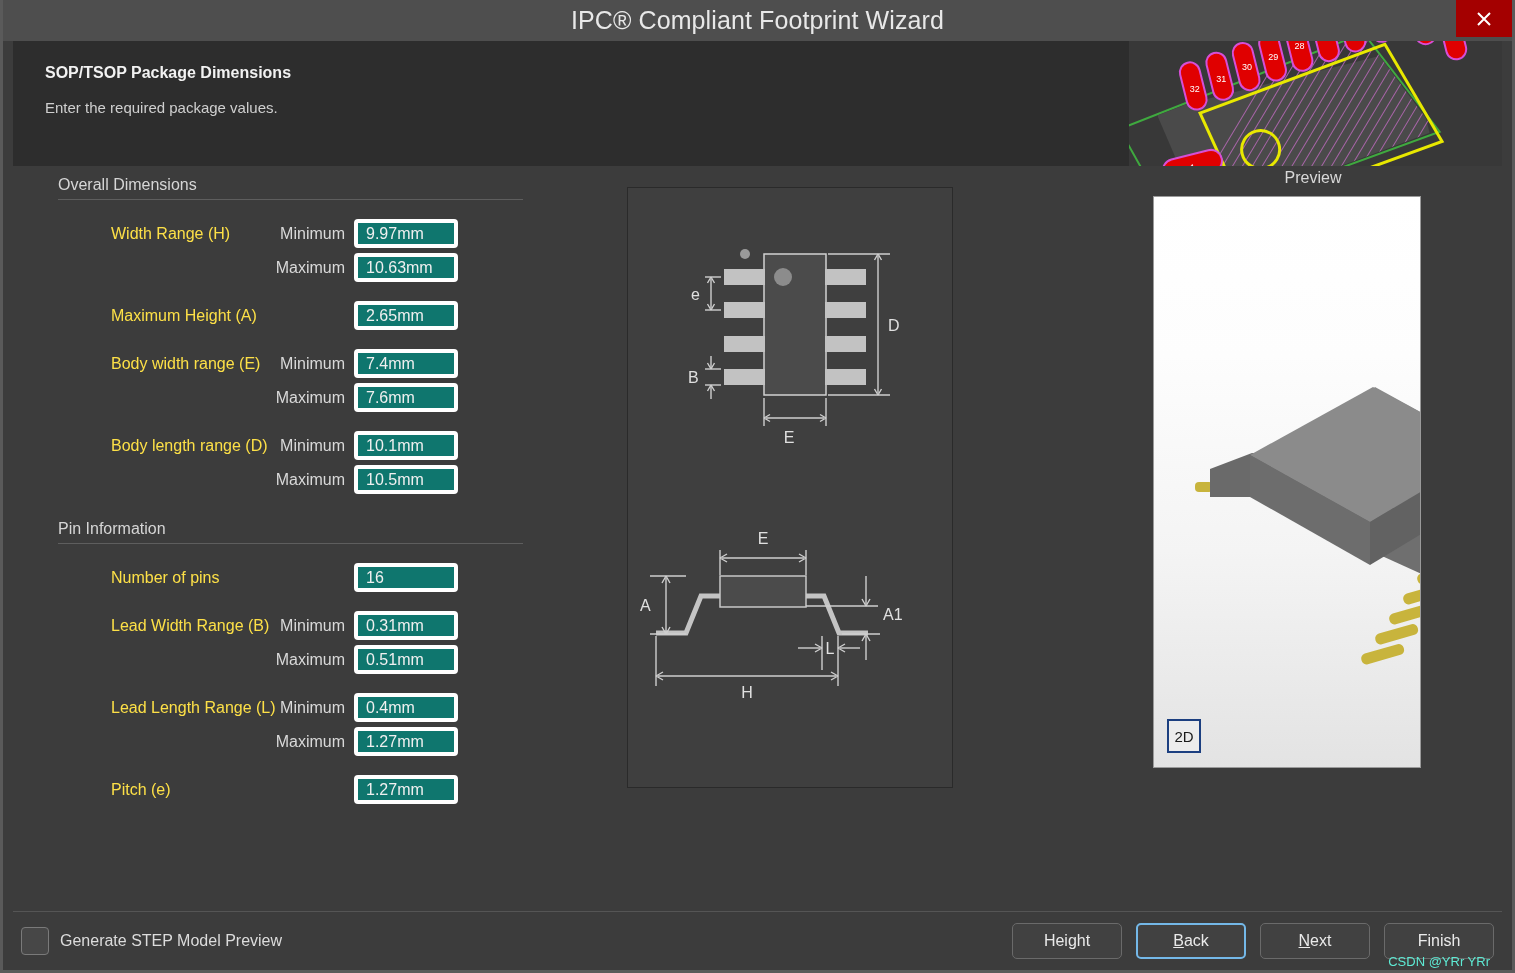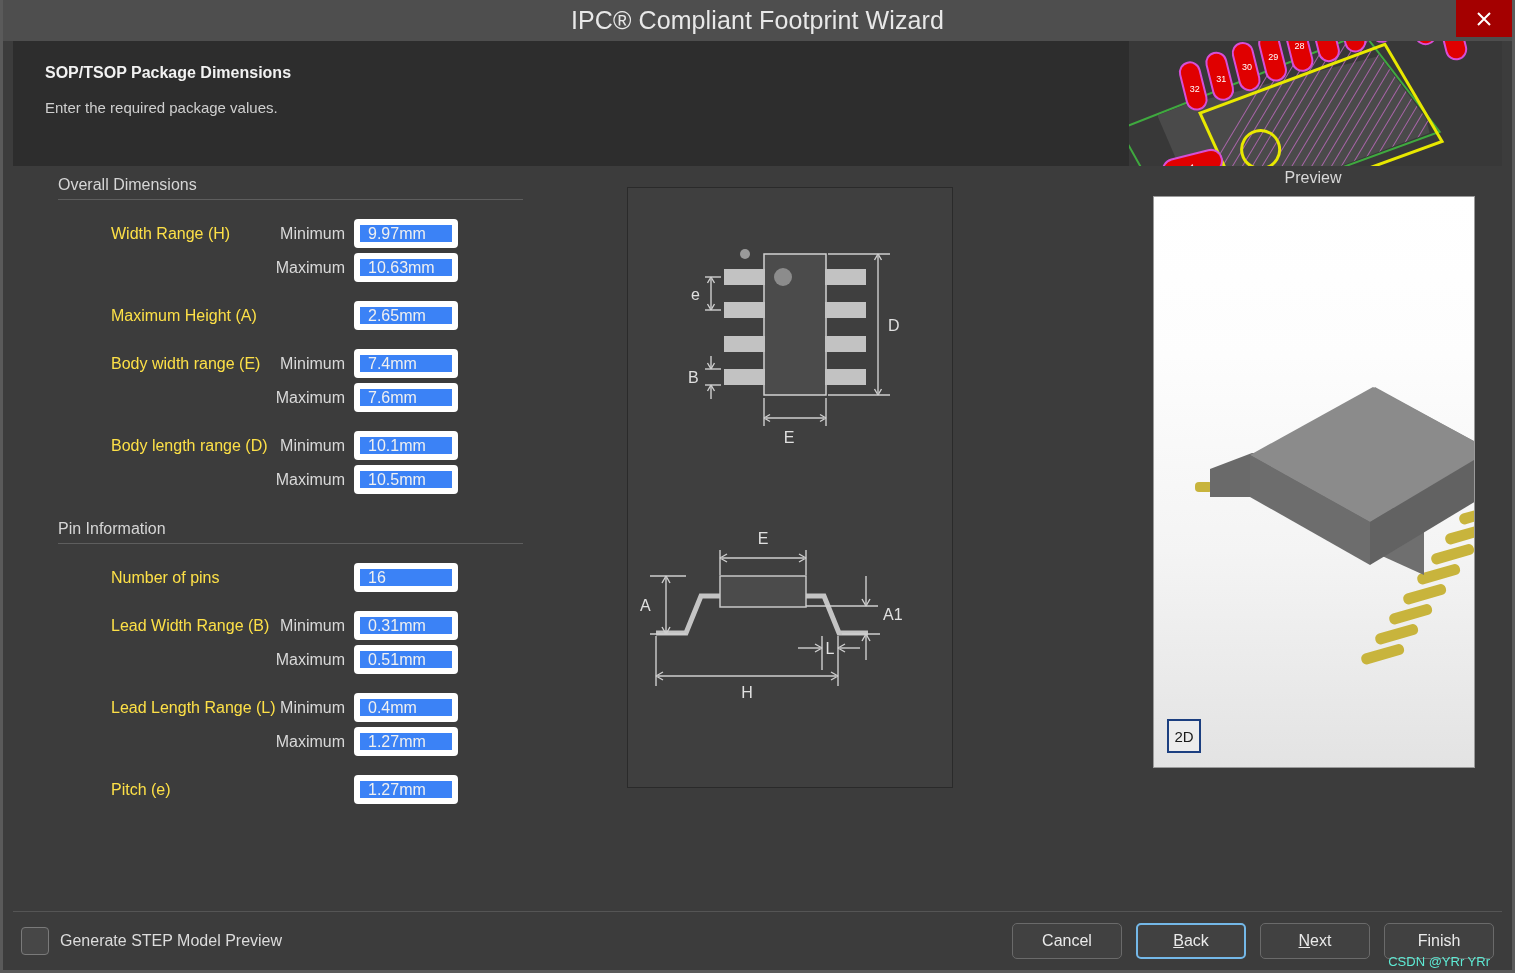--- a/index.html
+++ b/index.html
@@ -107,22 +107,22 @@
   .f-minmax {
     width: 92px;
     text-align: right;
     padding-right: 9px;
     color: #d9d9d9;
     font-size: 16px;
   }
   .f-input {
     width: 104px;
     height: 29px;
-    background: #3b82f6;
-    border: 6px solid #ffffff;
+    background: #0f766e;
+    border: 4px solid #ffffff;
     border-radius: 4px;
     color: #f0f0f0;
     font-size: 16px;
     font-family: "Liberation Sans", sans-serif;
     padding-left: 8px;
     outline: none;
   }
 
   
   .diagram-panel {
@@ -140,21 +140,21 @@
     width: 320px;
   }
   .preview-label {
     text-align: center;
     color: #d8d8d8;
     font-size: 16px;
     margin-bottom: 9px;
   }
   .preview-box {
     position: relative;
-    width: 322px; height: 572px;
+    width: 268px; height: 572px;
     background: linear-gradient(180deg, #ffffff 0%, #fdfdfd 28%, #f4f4f4 62%, #e3e3e3 100%);
     border: 1px solid #9a9a9a;
     overflow: hidden;
     padding-left: 36px;
   }
   .badge-2d {
     position: absolute;
     left: 13px; bottom: 14px;
     width: 34px; height: 34px;
     background: #ececec;
@@ -554,21 +554,21 @@
     </div>
   </div>
 
   <div class="footer">
     <div class="chk-wrap">
       <div class="chk-box"></div>
       <div class="chk-label">Generate STEP Model Preview</div>
     </div>
 
     <div class="btn-row">
-      <button class="btn">Cancel</button>
+      <button class="btn">Height</button>
       <button class="btn focused"><u>B</u>ack</button>
       <button class="btn"><u>N</u>ext</button>
       <button class="btn">Finish</button>
     </div>
 
     <div class="watermark">CSDN @YRr YRr</div>
   </div>
 
 </div>
 

